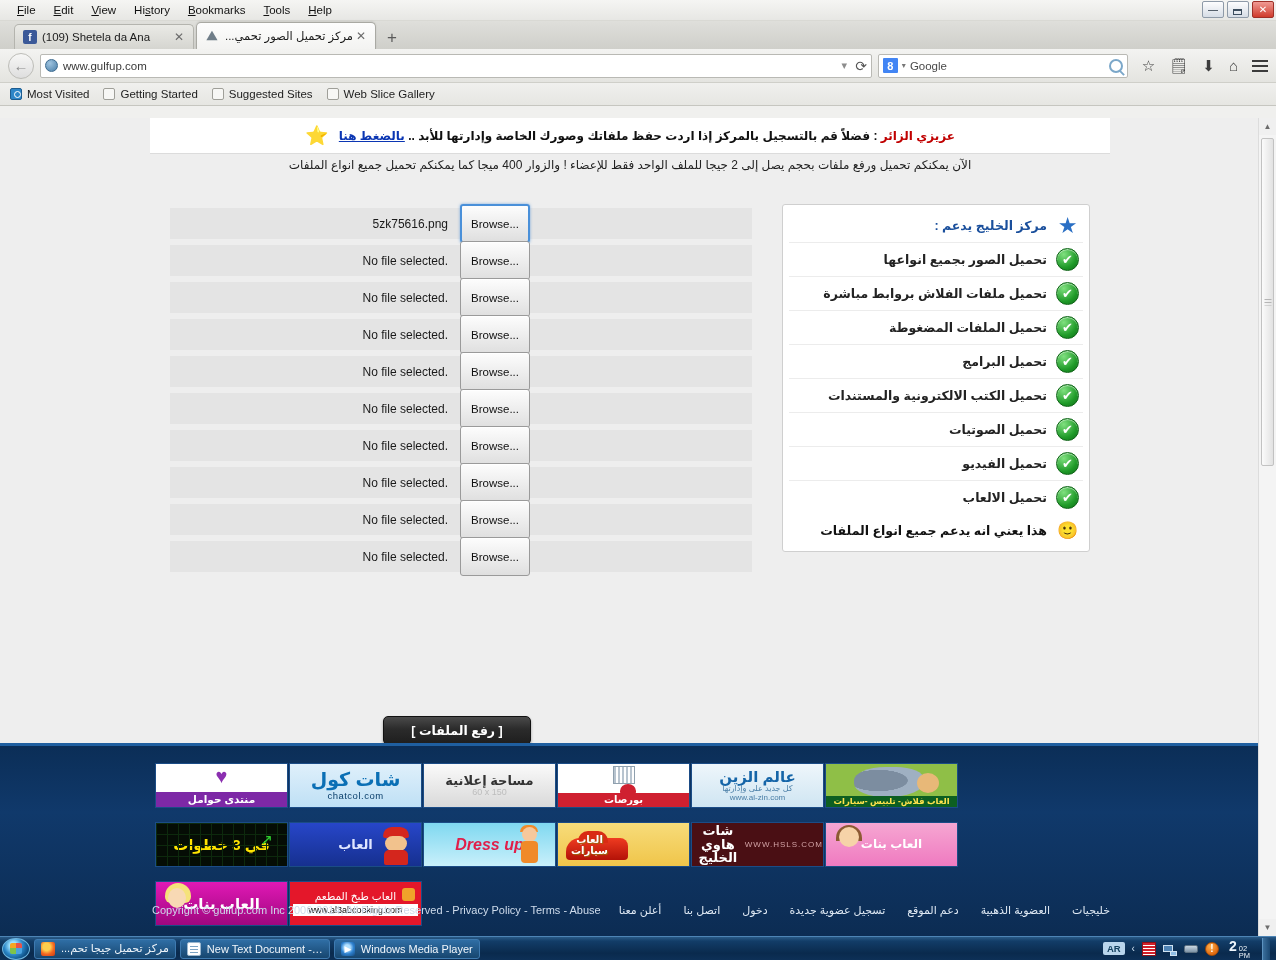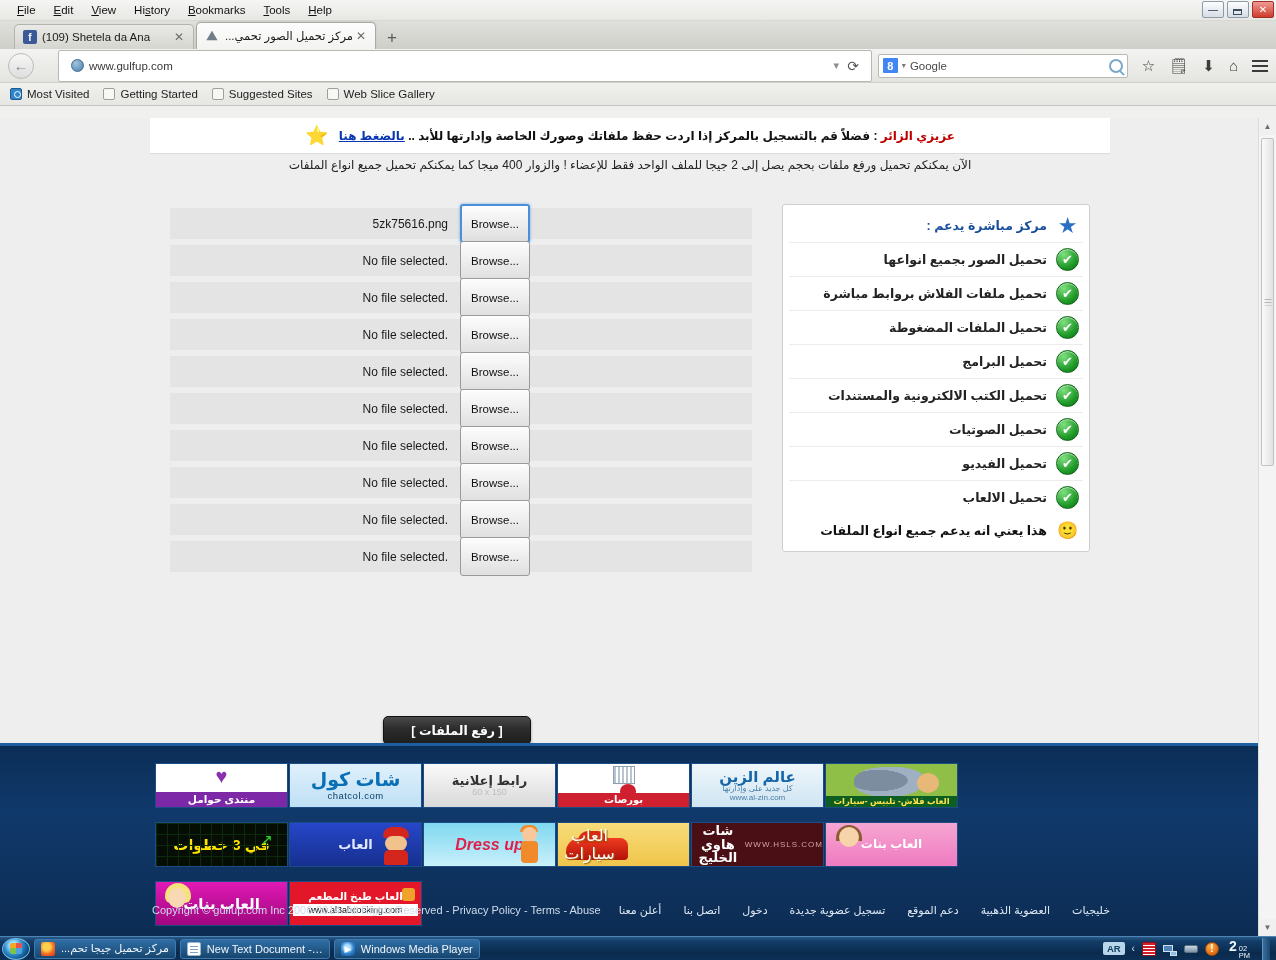--- a/index.html
+++ b/index.html
@@ -51,22 +51,22 @@
   .newtab { font-size:17px; color:#5a5a5a; padding:0 9px 3px; align-self:flex-end;
             line-height:1; cursor:pointer; }
 
   .navbar { height:34px; background:linear-gradient(#f3f3f1,#e4e4e0);
             display:flex; align-items:center; padding:0 8px; gap:6px;
             border-bottom:1px solid #cfcfc9; }
   .backbtn { width:26px; height:26px; border-radius:50%;
              background:linear-gradient(#f7f7f6,#dedede); border:1px solid #bdbdb8;
              display:flex; align-items:center; justify-content:center;
              color:#8c8c8c; font-size:15px; cursor:pointer; }
-  .urlbar { flex:1; height:32px; background:#fff; border:1px solid #b9b9b4; border-radius:2px;
-            display:flex; align-items:center; padding:0 12px; gap:5px;margin-left:18px; }
+  .urlbar { flex:1; height:24px; background:#fff; border:1px solid #b9b9b4; border-radius:2px;
+            display:flex; align-items:center; padding:0 4px; gap:5px; }
   .globe { width:13px; height:13px; border-radius:50%;
            background:radial-gradient(circle at 35% 30%, #9fc4e0, #4b7fa8);
            border:1px solid #3d6b90; flex:0 0 13px; }
   .urltext { flex:1; font-size:11.5px; color:#3a3a3a; }
   .urlright { display:flex; align-items:center; gap:8px; color:#8d8d8d; font-size:11px; }
   .reload { font-size:14px; color:#555; cursor:pointer; }
   .searchbar { width:250px; height:24px; background:#fff; border:1px solid #b9b9b4; border-radius:2px;
                display:flex; align-items:center; padding:0 4px; gap:4px; }
   .gicon { width:15px; height:15px; background:#4285f4; color:#fff; font-weight:bold;
            font-size:11px; display:flex; align-items:center; justify-content:center;
@@ -228,21 +228,21 @@
                 background:#d4261d; border-radius:5px 5px 2px 2px; }
   .ad9 { background:linear-gradient(#7fd8f0,#c9f0fb); }
   .ad9 .big { color:#e01f4a; font-size:16px; font-weight:bold; font-style:italic; }
   .ad9 .ghead{ position:absolute; right:18px; top:4px; width:15px; height:15px;
                background:#f6c89b; border-radius:50%; }
   .ad9 .ghat { position:absolute; right:17px; top:2px; width:18px; height:7px;
                background:#f08a2a; border-radius:9px 9px 0 0; }
   .ad9 .gbody{ position:absolute; right:17px; top:18px; width:17px; height:22px;
                background:#f08a2a; border-radius:4px; }
   .ad10 { background:linear-gradient(#f7dc7a,#f0c54a); }
-  .ad10 .big { color:#fff; font-size:16px; font-weight:normal; direction:rtl;
+  .ad10 .big { color:#fff; font-size:10px; font-weight:bold; direction:rtl;
                text-shadow:1px 1px 1px #9c6a10; position:relative; z-index:2;
                margin-right:68px; line-height:1.1; }
   .ad10 .car { position:absolute; left:8px; bottom:6px; width:62px; height:22px;
                background:linear-gradient(#ef3b20,#b31208); border-radius:14px 8px 4px 4px; }
   .ad10 .car:after{ content:''; position:absolute; left:12px; top:-7px; width:30px; height:12px;
                     background:#d92b14; border-radius:10px 10px 0 0; }
   .ad11 { background:#4a0f14; }
   .ad11 .big { color:#fff; font-size:13px; font-weight:bold; direction:rtl; }
   .ad11 .sm { color:#d3a3a6; font-size:8px; letter-spacing:1px;text-align:center; }
   .ad12 { background:linear-gradient(#f6a6d2,#ef7ac0); }
@@ -251,21 +251,21 @@
               background:#f6d3a8; border-radius:50%; }
   .ad12 .fhair{ position:absolute; left:10px; top:2px; width:26px; height:16px;
                 background:#8c5a33; border-radius:13px 13px 0 0; }
   .ad13 { background:linear-gradient(#e019b5,#a0077f); }
   .ad13 .big { color:#fff; font-size:15px; font-weight:bold; direction:rtl; }
   .ad13 .bh { position:absolute; left:12px; top:6px; width:18px; height:20px;
               background:#f8d9b4; border-radius:50%; }
   .ad13 .bhair{ position:absolute; left:9px; top:1px; width:26px; height:20px;
                 background:#f5e27a; border-radius:13px 13px 6px 6px; }
   .ad14 { background:#e4172a; flex-direction:column; gap:2px; }
-  .ad14 .big { color:#fff; font-size:10.5px; font-weight:bold; direction:rtl; }
+  .ad14 .big { color:#fff; font-size:10.5px; font-weight:normal; direction:rtl; }
   .ad14 .url { background:#fff; color:#0a0a0a; font-size:9px; width:96%;
                text-align:center; padding:1px 0; }
   .ad14 .pot { position:absolute; right:6px; top:6px; width:13px; height:13px;
                background:#f0a32a; border-radius:3px; }
 
   .footlinks { position:absolute; right:148px; top:158px; display:flex; gap:22px;
                direction:rtl; }
   .footlinks a { color:#dfe9f4; font-size:11px; text-decoration:none; cursor:pointer; }
   .copyright { position:absolute; left:152px; top:158px; color:#cfdcec; font-size:11px; }
 
@@ -476,21 +476,21 @@
           </div>
           <div class="urow">
             <span class="fname">No file selected.</span>
             <span class="browse">Browse...</span>
           </div>
         </div>
 
       <div class="panel">
         <div class="prow head">
           <span class="ico ico-star">★</span>
-          <span class="ptxt">مركز مباشرة يدعم :</span>
+          <span class="ptxt">مركز الخليج يدعم :</span>
         </div>
         <div id="support-items">
             <div class="prow">
               <span class="ico ico-check">✔</span>
               <span class="ptxt">تحميل الصور بجميع انواعها</span>
             </div>
             <div class="prow">
               <span class="ico ico-check">✔</span>
               <span class="ptxt">تحميل ملفات الفلاش بروابط مباشرة</span>
             </div>
@@ -543,21 +543,21 @@
             <span class="heart">♥</span>
             <span class="bar adtxt">منتدى حوامل</span>
           </div>
 
           <div class="ad ad2">
             <span class="big adtxt">شات كول</span>
             <span class="sm">chatcol.com</span>
           </div>
 
           <div class="ad ad3">
-            <span class="big adtxt">رابط إعلانية</span>
+            <span class="big adtxt">مساحة إعلانية</span>
             <span class="sm">60 x 150</span>
           </div>
 
           <div class="ad ad4">
             <span class="pic"></span>
             <span class="dot"></span>
             <span class="bar adtxt">بورصات</span>
           </div>
 
           <div class="ad ad5">

